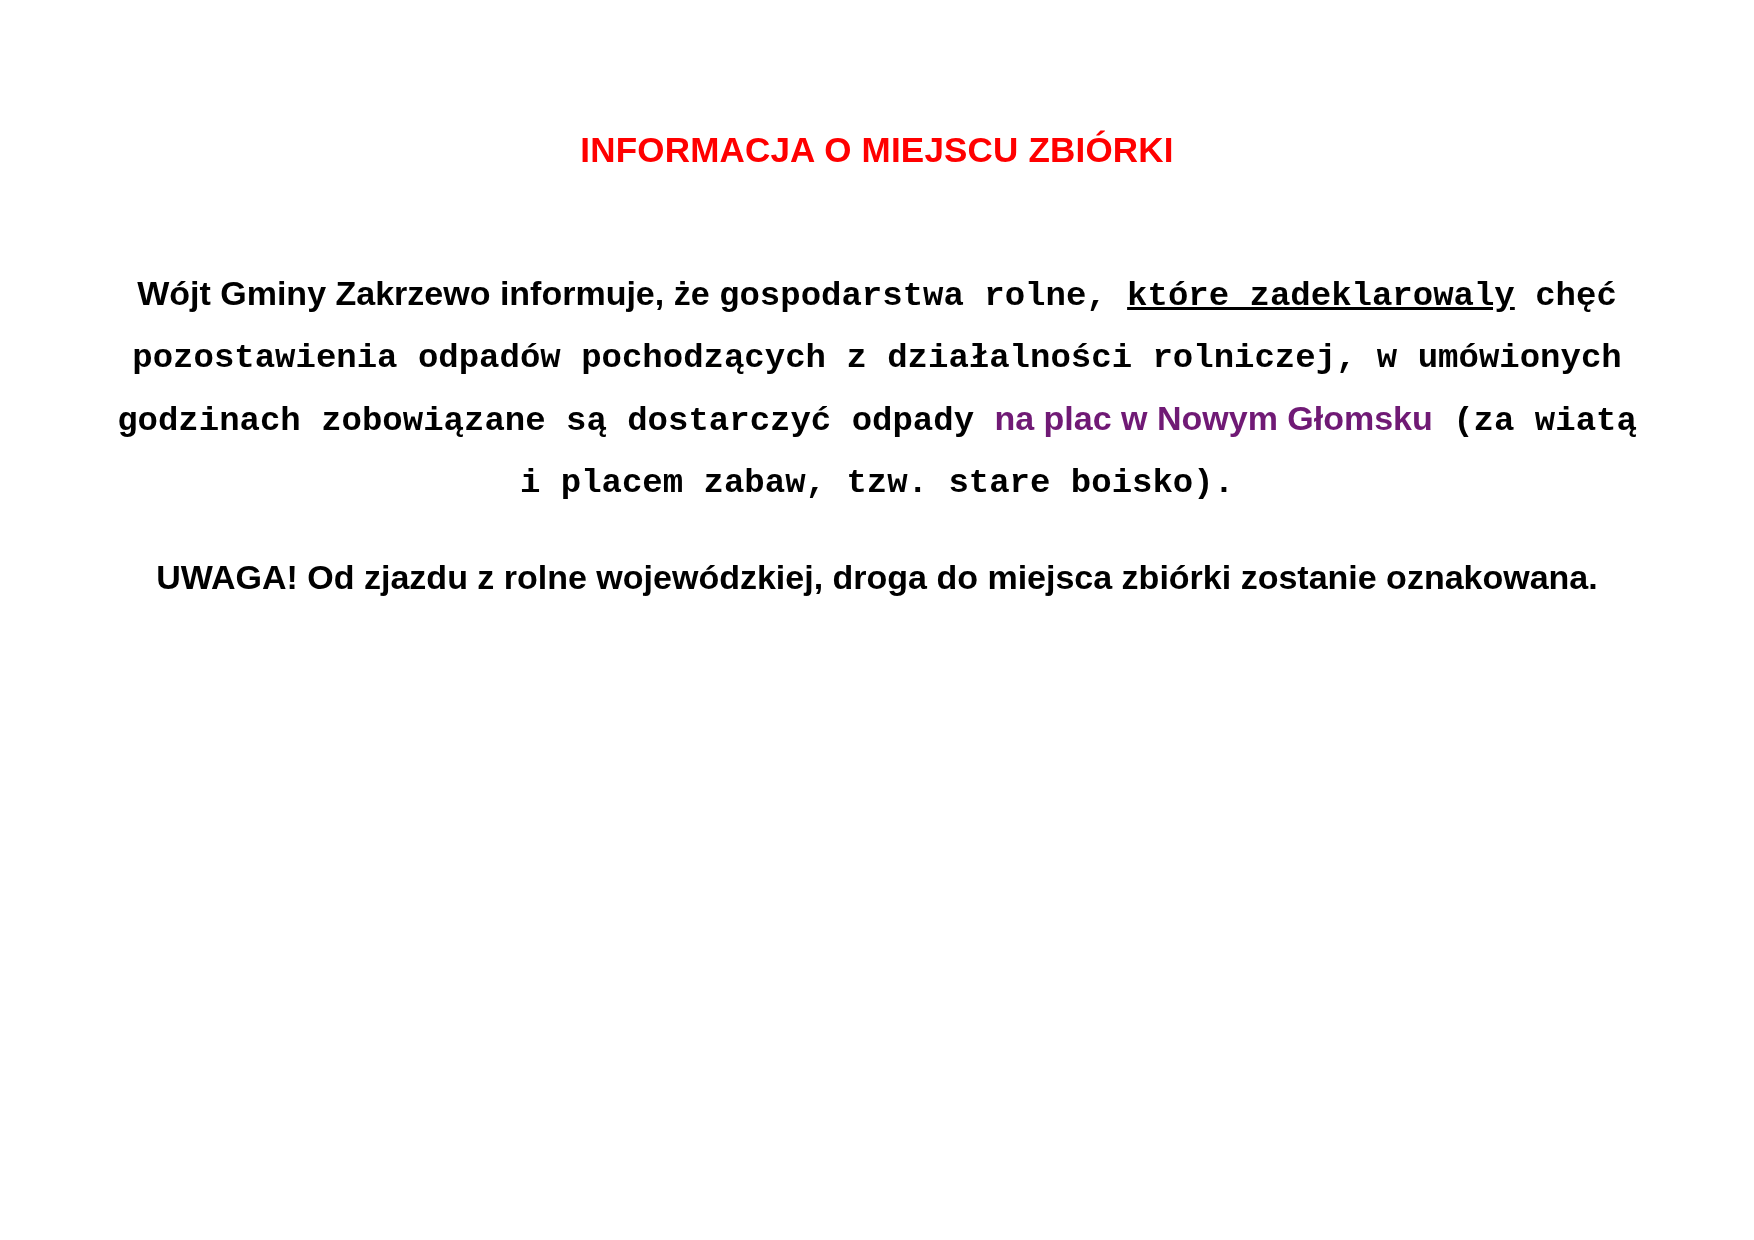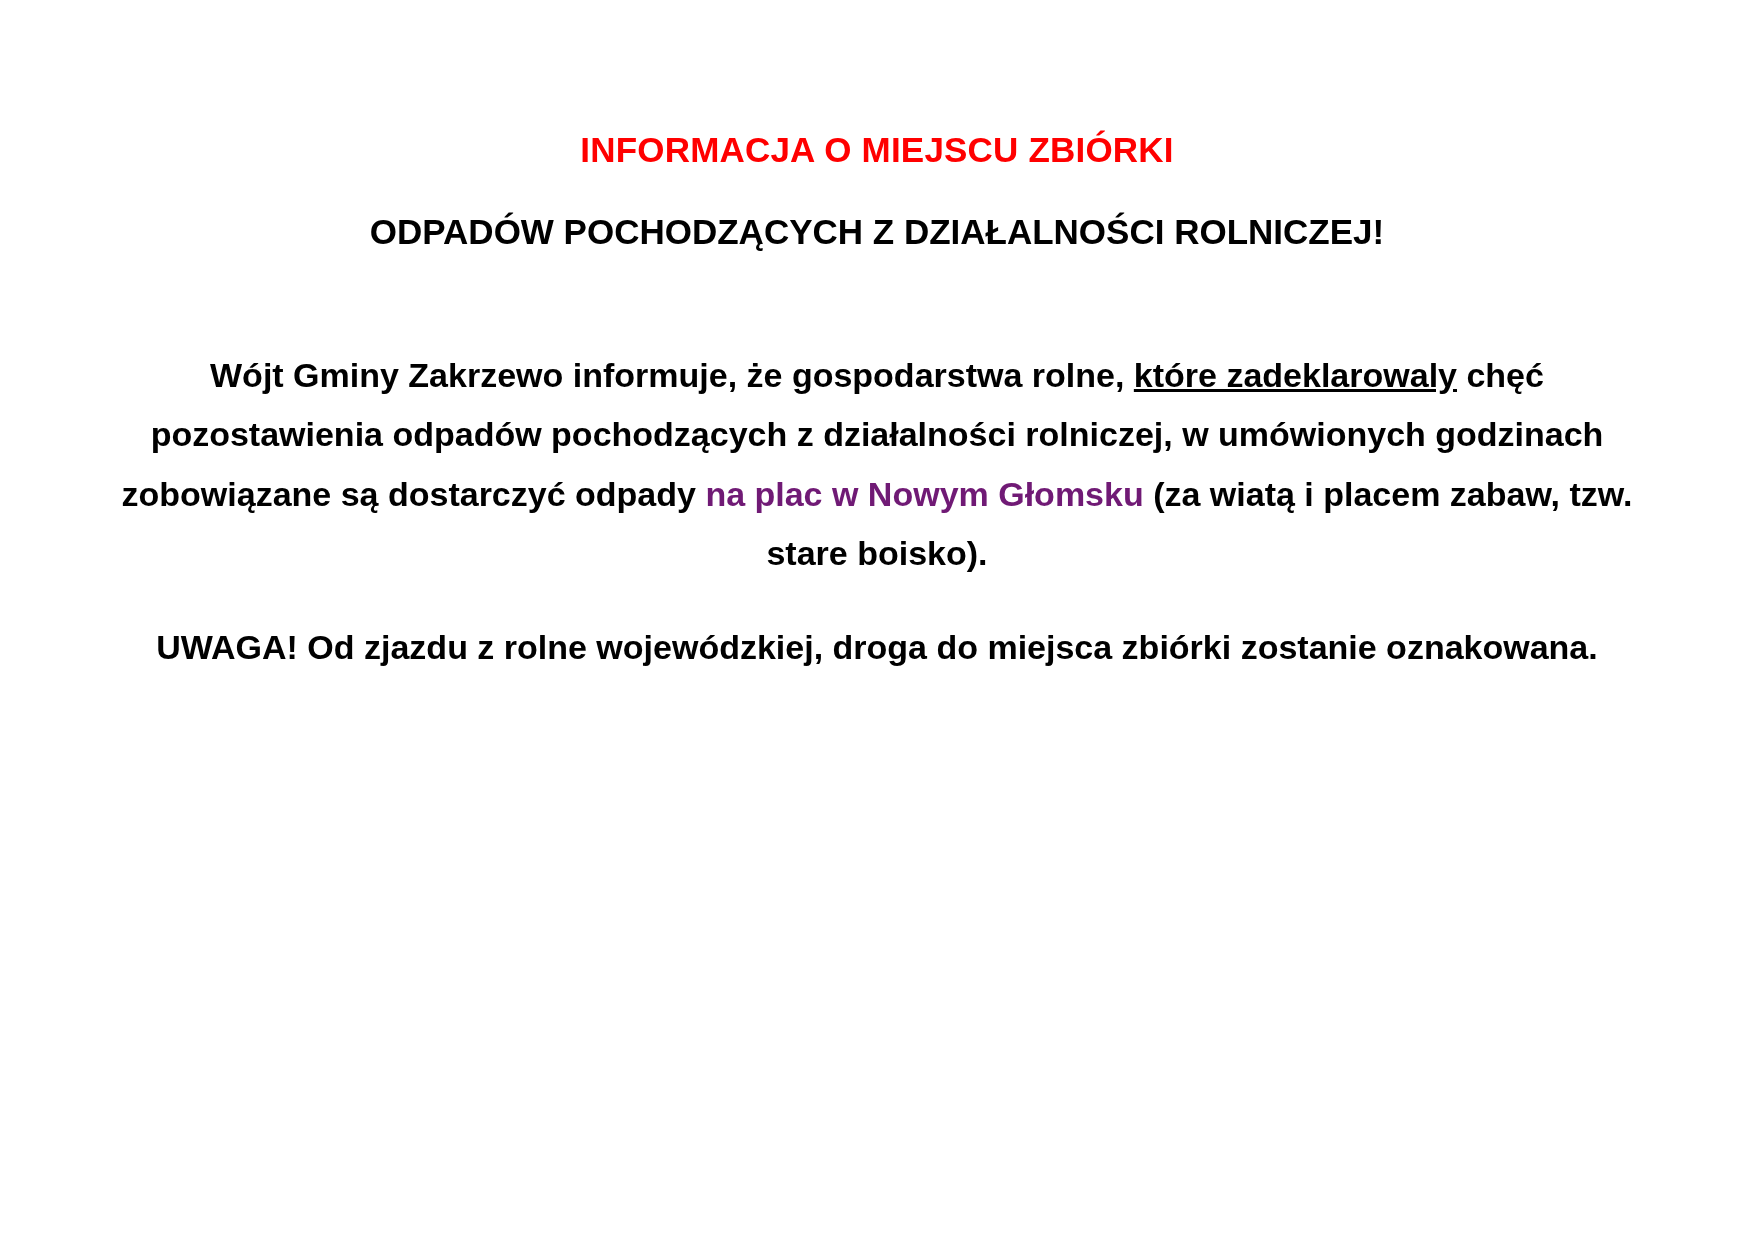--- a/index.html
+++ b/index.html
@@ -42,37 +42,36 @@
   .body-block {
     margin-top: 92px;
     padding: 0 104px;
     text-align: center;
     font-size: 34px;
     line-height: 1.75;
   }
   .para {
     text-align: center;
   }
-  .b { font-weight: bold; }
+  .b { font-weight: bold; font-family: Liberation Mono, monospace; }
   .u { text-decoration: underline; text-align: right; }
   .green { color: #701a75; font-weight: bold; }
   .reg { font-weight: bold; }
   .para-2 {
     margin-top: 14px;
     font-weight: bold;
   }
 </style>
 </head>
 <body>
 
 <div class="page">
 
   <div class="title-block">
     <div class="title-line-1">INFORMACJA O MIEJSCU ZBIÓRKI</div>
-    <div class="title-line-2">ODPADÓW POCHODZĄCYCH Z DZIAŁALNOŚCI ROLNICZEJ!</div>
   </div>
 
   <div class="body-block">
 
     <p class="para"><span class="reg">Wójt Gminy Zakrzewo informuje, że </span><span class="b">gospodarstwa rolne, </span><span class="b u">które zadeklarowaly</span><span class="b"> chęć pozostawienia odpadów pochodzących z działalności rolniczej, w umówionych godzinach zobowiązane są dostarczyć odpady </span><span class="green">na plac w Nowym Głomsku</span><span class="b"> (za wiatą i placem zabaw, tzw. stare boisko).</span></p>
 
     <p class="para para-2">UWAGA! Od zjazdu z rolne wojewódzkiej, droga do miejsca zbiórki zostanie oznakowana.</p>
 
   </div>
 

